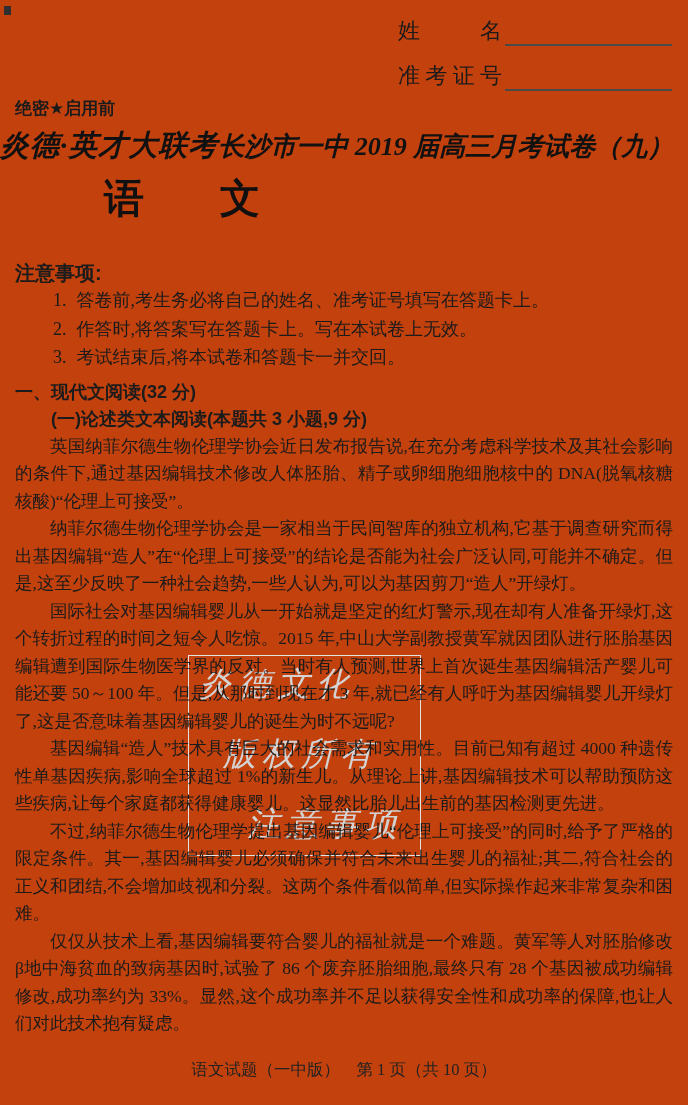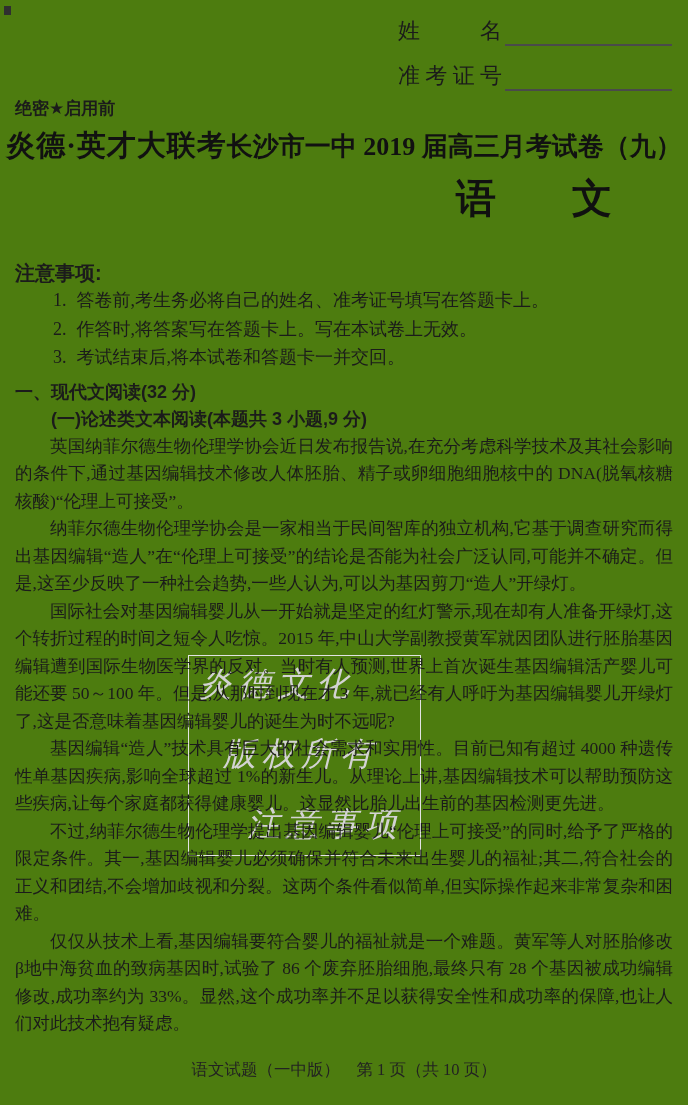--- a/index.html
+++ b/index.html
@@ -2,21 +2,21 @@
 <html><head>
 <meta charset="utf-8">
 <style>
   * { box-sizing: border-box; }
   html, body { margin: 0; padding: 0; background: #e8e8e8; }
   .page {
     position: relative;
     width: 688px;
     height: 1105px;
     margin: 0 auto;
-    background: #4d7c0f;
+    background: #c2410c;
     color: #1b1b1b;
     font-family: "Liberation Serif", "DejaVu Serif", serif;
     overflow: hidden;
   }
 
   .scan-artifact {
     position: absolute; left: 4px; top: 6px;
     width: 7px; height: 9px; background: #2f2f2f;
   }
 
@@ -33,31 +33,32 @@
   
   .secrecy {
     position: absolute; left: 15px; top: 97px;
     font-family: "Liberation Sans", "DejaVu Sans", sans-serif;
     font-weight: 700; font-size: 17px;
   }
 
   
   .exam-title {
     position: absolute; top: 126px; left: 0; right: 0;
-    text-align: center; white-space: nowrap; color: #111;
+    text-align: left; white-space: nowrap; font-style: italic; color: #111;
   }
   .exam-title .brush { font-size: 29px; font-weight: 900; letter-spacing: 1px; }
   .exam-title .rest  { font-size: 26px; font-weight: 700; }
   .subject {
     position: absolute; top: 171px; left: 0; right: 0;
-    text-align: right;
+    text-align: left;
     font-family: "Liberation Sans", "DejaVu Sans", sans-serif;
     font-weight: 900; font-size: 40px;
     letter-spacing: 1.9em; text-indent: 1.9em;
     color: #101010;
+    padding-left: 28px;
   }
 
   
   .content { position: absolute; left: 15px; right: 15px; top: 260px; }
   .notices-title {
     font-family: "Liberation Sans", "DejaVu Sans", sans-serif;
     font-weight: 700; font-size: 20px; line-height: 26px;
   }
   .notice-item { display: flex; padding-left: 38px; font-size: 18px; line-height: 28.5px; }
   .notice-num { margin-right: 10px; }

